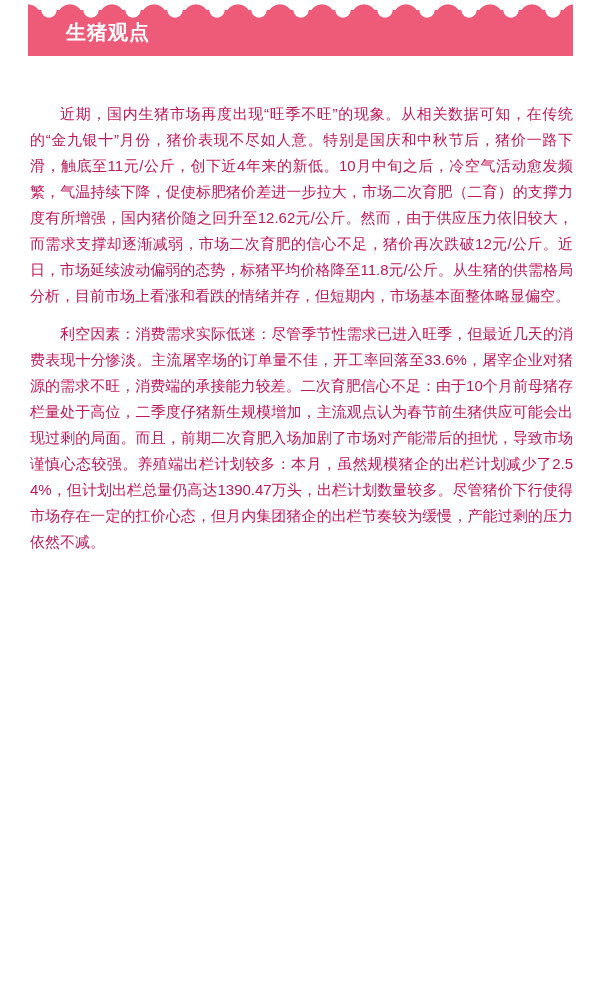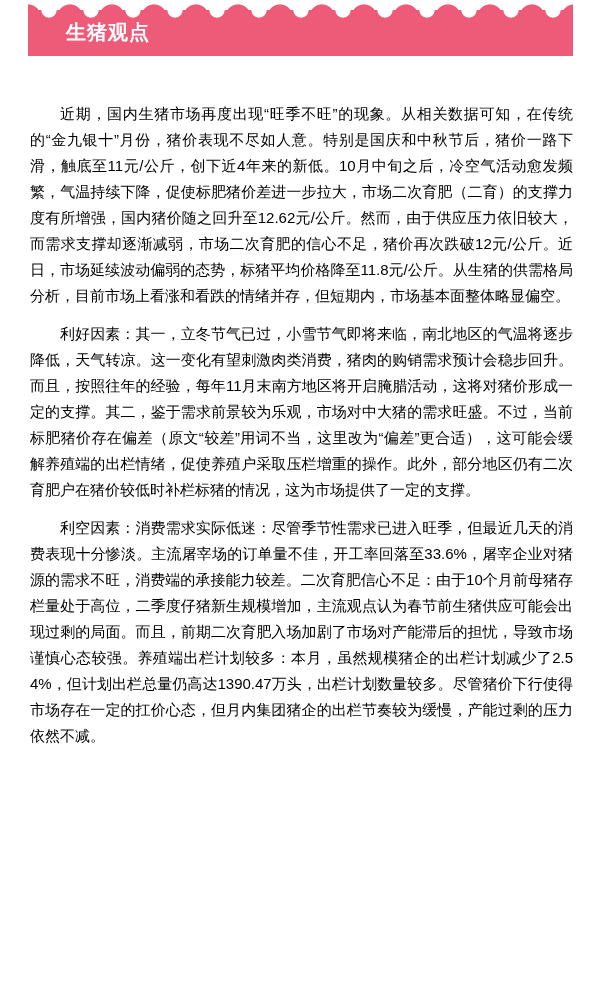--- a/index.html
+++ b/index.html
@@ -89,19 +89,18 @@
 
 <div class="page">
 
   <div class="band-wrap">
     <div class="band"></div>
     <div class="band-bumps"></div>
     <div class="band-notches"></div>
     <div class="band-title">生猪观点</div>
   </div>
 
-  <div class="article" style="color: #000000;">
+  <div class="article" style="color: #be185d;">
       <p>近期，国内生猪市场再度出现“旺季不旺”的现象。从相关数据可知，在传统的“金九银十”月份，猪价表现不尽如人意。特别是国庆和中秋节后，猪价一路下滑，触底至11元/公斤，创下近4年来的新低。10月中旬之后，冷空气活动愈发频繁，气温持续下降，促使标肥猪价差进一步拉大，市场二次育肥（二育）的支撑力度有所增强，国内猪价随之回升至12.62元/公斤。然而，由于供应压力依旧较大，而需求支撑却逐渐减弱，市场二次育肥的信心不足，猪价再次跌破12元/公斤。近日，市场延续波动偏弱的态势，标猪平均价格降至11.8元/公斤。从生猪的供需格局分析，目前市场上看涨和看跌的情绪并存，但短期内，市场基本面整体略显偏空。</p>
-      <p>利好因素：其一，立冬节气已过，小雪节气即将来临，南北地区的气温将逐步降低，天气转凉。这一变化有望刺激肉类消费，猪肉的购销需求预计会稳步回升。而且，按照往年的经验，每年11月末南方地区将开启腌腊活动，这将对猪价形成一定的支撑。其二，鉴于需求前景较为乐观，市场对中大猪的需求旺盛。不过，当前标肥猪价存在偏差（原文“较差”用词不当，这里改为“偏差”更合适），这可能会缓解养殖端的出栏情绪，促使养殖户采取压栏增重的操作。此外，部分地区仍有二次育肥户在猪价较低时补栏标猪的情况，这为市场提供了一定的支撑。</p>
       <p>利空因素：消费需求实际低迷：尽管季节性需求已进入旺季，但最近几天的消费表现十分惨淡。主流屠宰场的订单量不佳，开工率回落至33.6%，屠宰企业对猪源的需求不旺，消费端的承接能力较差。二次育肥信心不足：由于10个月前母猪存栏量处于高位，二季度仔猪新生规模增加，主流观点认为春节前生猪供应可能会出现过剩的局面。而且，前期二次育肥入场加剧了市场对产能滞后的担忧，导致市场谨慎心态较强。养殖端出栏计划较多：本月，虽然规模猪企的出栏计划减少了2.54%，但计划出栏总量仍高达1390.47万头，出栏计划数量较多。尽管猪价下行使得市场存在一定的扛价心态，但月内集团猪企的出栏节奏较为缓慢，产能过剩的压力依然不减。</p>
     </div>
 
 </div>
 
 </body></html>

